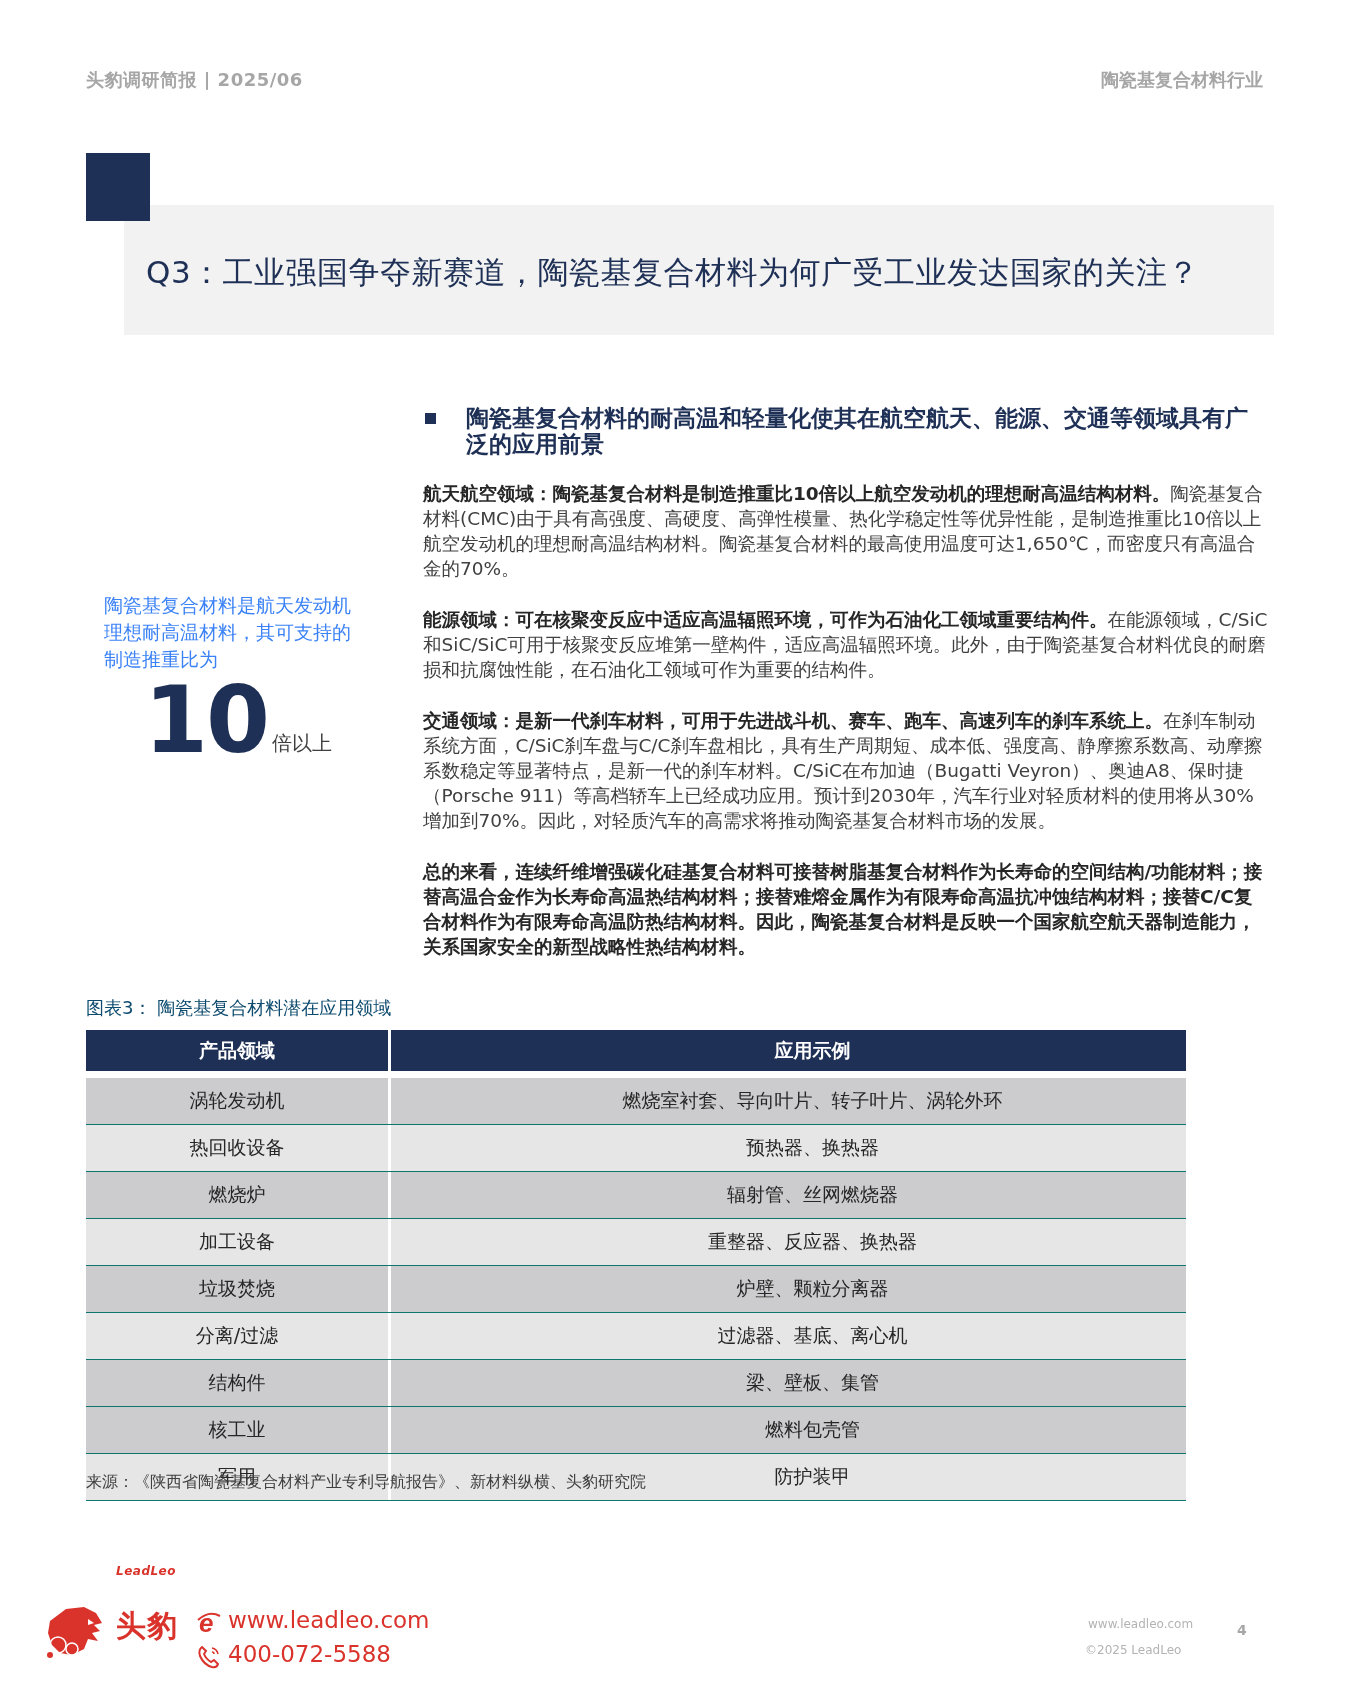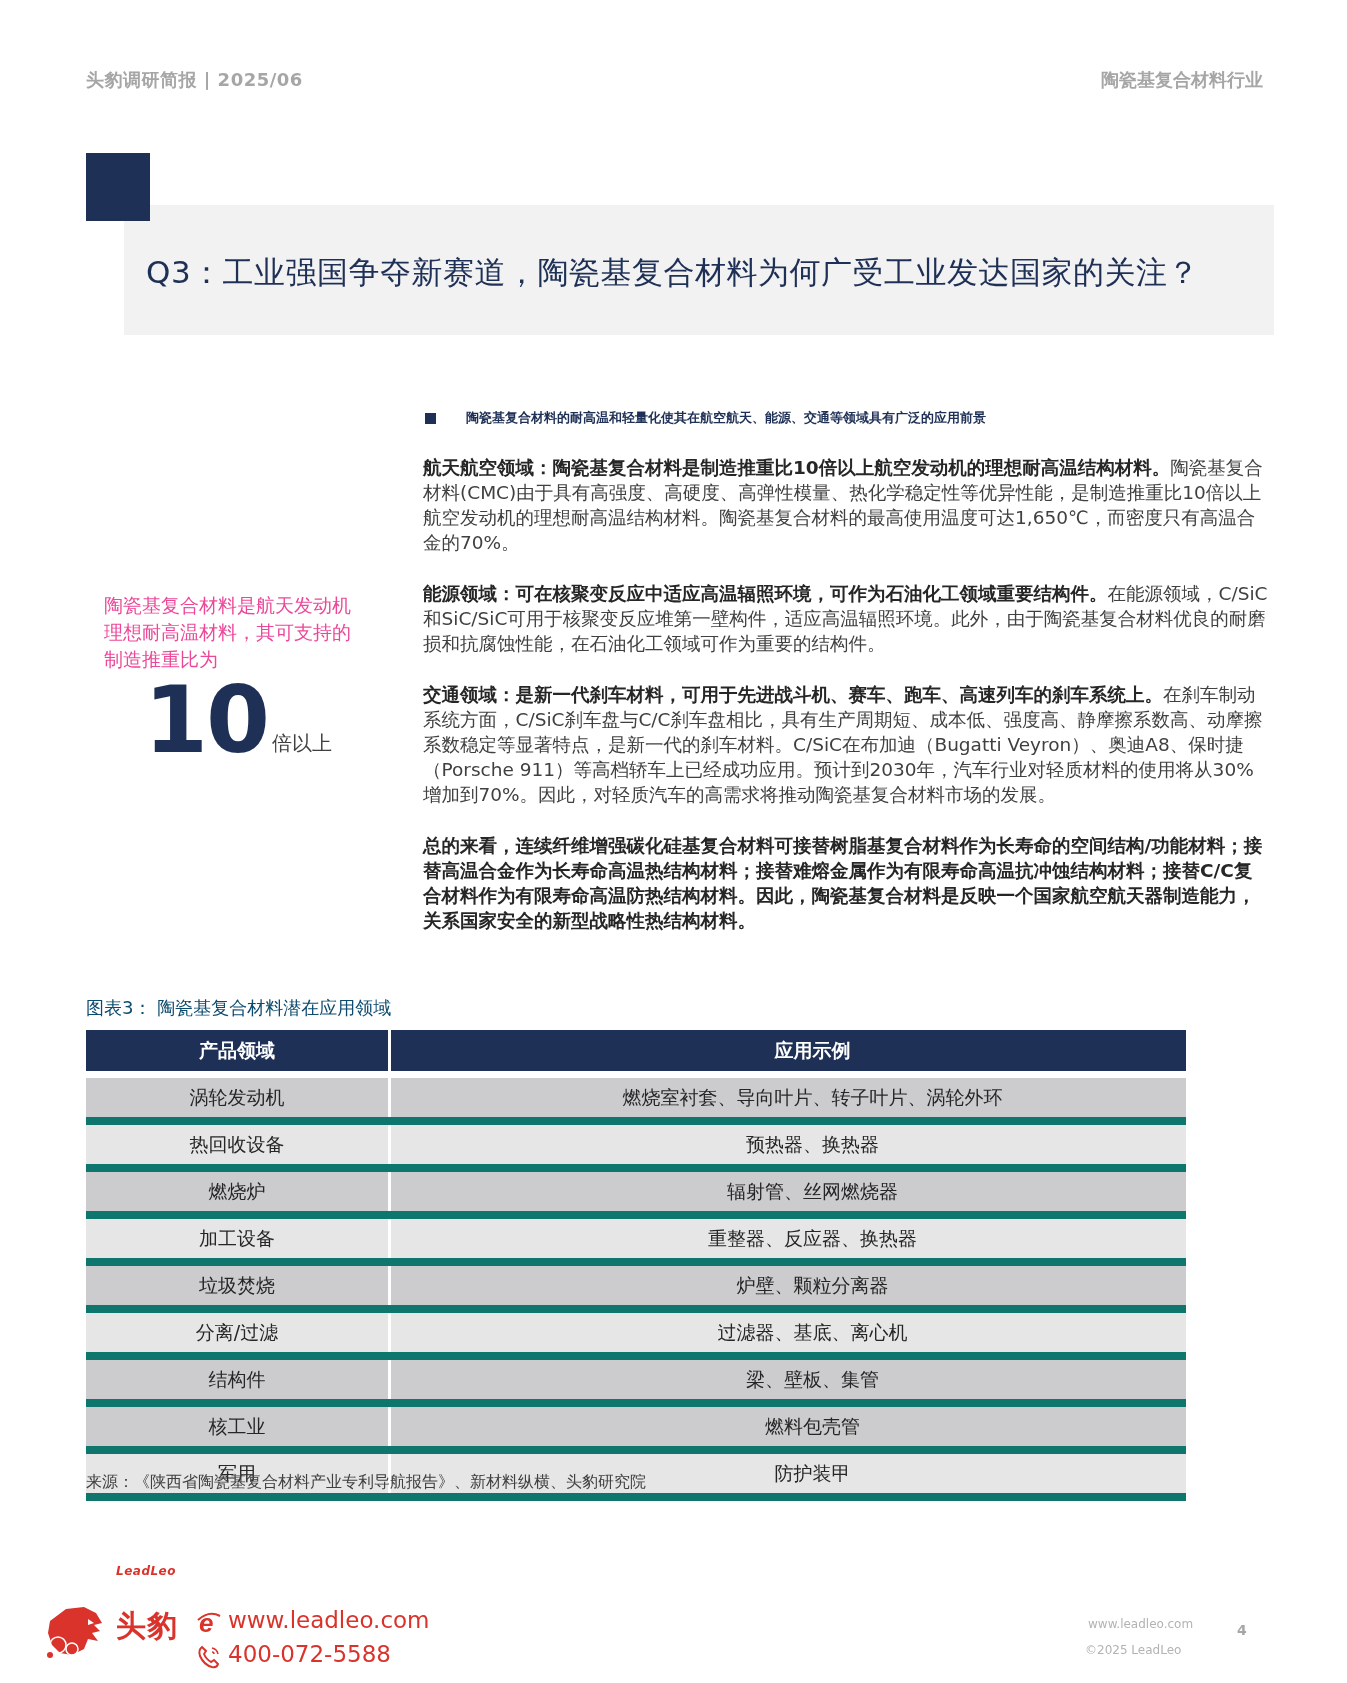--- a/index.html
+++ b/index.html
@@ -7,45 +7,45 @@
   body { position: relative; font-family: "DejaVu Sans", "Liberation Sans", sans-serif; color: #404040; }
 
   .hdr-left { position: absolute; left: 86px; top: 68px; font-size: 18px; font-weight: bold; color: #a6a6a6; letter-spacing: 0.5px; }
   .hdr-right { position: absolute; right: 84px; top: 68px; font-size: 18px; font-weight: bold; color: #a6a6a6; }
 
   .q-banner { position: absolute; left: 124px; top: 205px; width: 1150px; height: 130px; background: #f2f2f2; }
   .q-square { position: absolute; left: 86px; top: 153px; width: 64px; height: 68px; background: #1f3056; }
   .q-title { position: absolute; left: 146px; top: 252px; font-size: 31px; color: #1f3056; letter-spacing: 0.5px; white-space: nowrap; }
 
   .side-box { position: absolute; left: 104px; top: 592px; width: 260px; }
-  .side-text { font-size: 19px; line-height: 27px; color: #ec4899; }
+  .side-text { font-size: 19px; line-height: 27px; color: #3b82f6; }
   .side-stat { display: flex; align-items: flex-end; margin-top: 4px; margin-left: 40px; }
   .side-num { font-size: 92px; font-weight: bold; line-height: 88px; color: #1f3056; letter-spacing: -2px; }
   .side-unit { font-size: 20px; color: #404040; margin-left: 4px; margin-bottom: 8px; }
 
   .content { position: absolute; left: 423px; top: 405px; width: 850px; }
   .bullet-row { display: flex; align-items: flex-start; }
   .bullet-sq { width: 11px; height: 11px; background: #1f3056; margin-top: 8px; margin-left: 2px; flex-shrink: 0; }
-  .bullet-text { margin-left: 30px; font-size: 13px; font-weight: bold; line-height: 26px; color: #1f3056; width: 790px; }
+  .bullet-text { margin-left: 30px; font-size: 23px; font-weight: bold; line-height: 26px; color: #1f3056; width: 790px; }
   .para { margin-top: 26px; font-size: 18.5px; line-height: 25px; color: #404040; width: 845px; }
   .para b { color: #262626; }
   .para.first { margin-top: 24px; }
 
   .fig-title { position: absolute; left: 86px; top: 996px; font-size: 18px; font-weight: normal; color: #0c4a6e; }
 
   .tbl { position: absolute; left: 86px; top: 1030px; width: 1100px; }
   .tr { display: flex; height: 47px; margin-bottom: 0; }
   .tr.head { height: 41px; margin-bottom: 7px; }
   .td { display: flex; align-items: center; justify-content: center; font-size: 19px; color: #262626; }
   .td.c1 { width: 302px; margin-right: 3px; }
   .td.c2 { flex: 1; padding-left: 48px; }
   .tr.head .td { background: #1f3056; color: #ffffff; font-weight: bold; }
   .tr.odd .td { background: #ccccce; }
   .tr.even .td { background: #e6e6e7; }
-  .tr.body { border-bottom: 8px solid #0f766e; height: 47px; }
+  .tr.body { border-bottom: 1px solid #0f766e; height: 47px; }
 
   .source { position: absolute; left: 86px; top: 1472px; font-size: 16px; color: #404040; }
 
   .logo { position: absolute; left: 44px; top: 1605px; width: 60px; height: 56px; }
   .logo-cn { position: absolute; left: 116px; top: 1606px; font-size: 30px; font-weight: bold; color: #d9332b; letter-spacing: 1px; }
   .logo-en { position: absolute; left: 116px; top: 1564px; font-size: 12px; font-weight: bold; font-style: italic; color: #d9332b; letter-spacing: 0.5px; }
   .web-icon { position: absolute; left: 196px; top: 1610px; width: 26px; height: 26px; }
   .web-text { position: absolute; left: 228px; top: 1607px; font-size: 23px; color: #d9332b; }
   .tel-icon { position: absolute; left: 196px; top: 1644px; width: 26px; height: 26px; }
   .tel-text { position: absolute; left: 228px; top: 1641px; font-size: 23px; color: #d9332b; }

